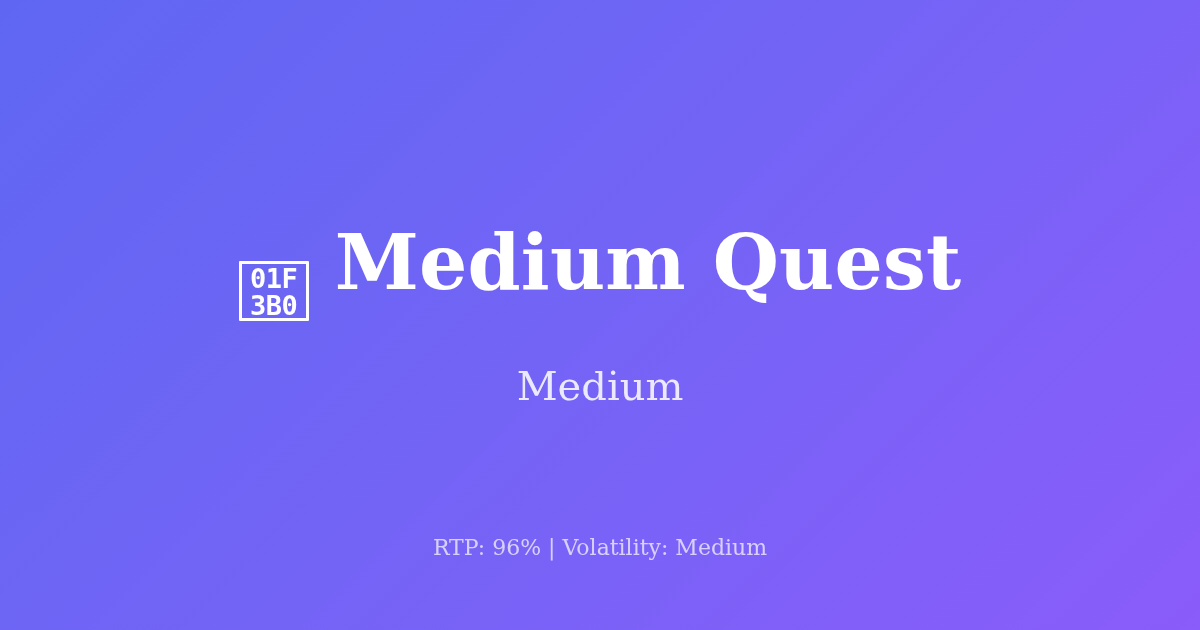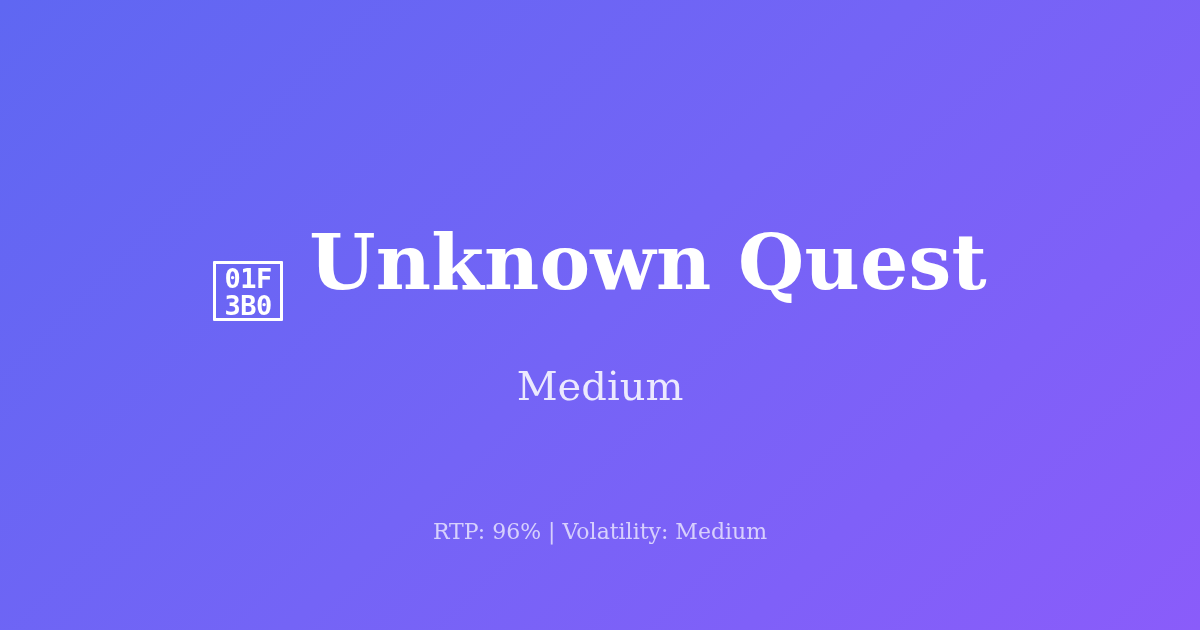--- a/index.html
+++ b/index.html
@@ -100,36 +100,36 @@
     position: absolute;
     left: 0;
     right: 0;
     bottom: 68px;
     text-align: center;
     font-family: "DejaVu Serif", "Liberation Serif", serif;
     font-weight: 400;
     font-size: 22px;
     line-height: 28px;
     color: rgba(255, 255, 255, 0.70);
-    margin: 16px;
+    margin: 0;
   }
 </style>
 </head>
 <body>
 
 <div class="og-card">
 
   <div class="title-row">
 
     <span class="emoji-tofu">
       <span class="tofu-line">01F</span>
       <span class="tofu-line">3B0</span>
     </span>
 
-    <h1 class="og-title">Unknown Quest</h1>
+    <h1 class="og-title">Medium Quest</h1>
 
   </div>
 
   <p class="og-subtitle">Medium</p>
 
   <p class="og-footer">RTP: 96% | Volatility: Medium</p>
 
 </div>
 
 </body></html>

